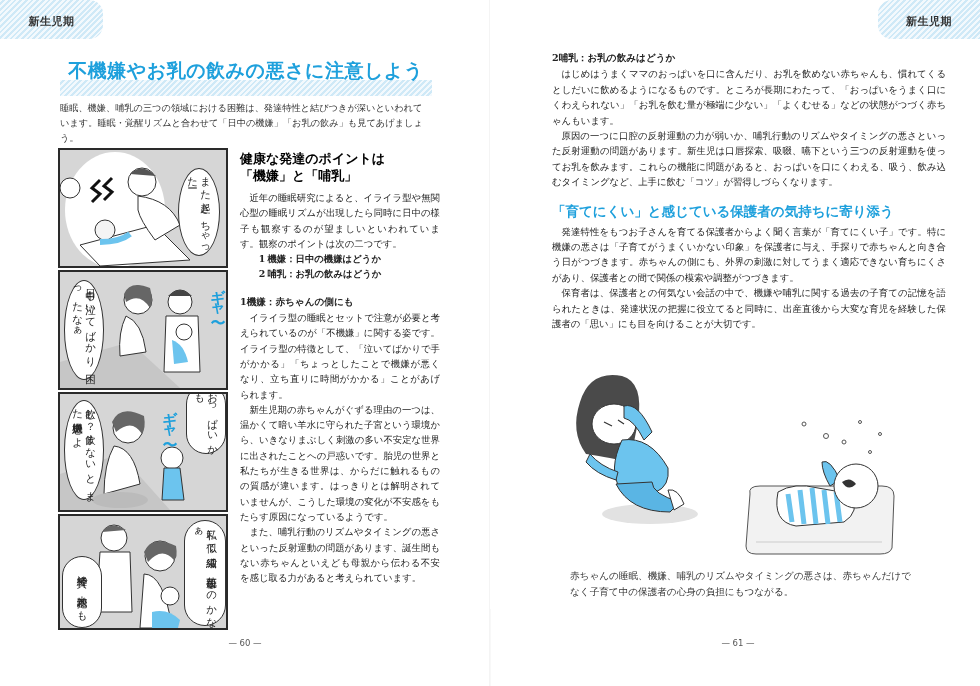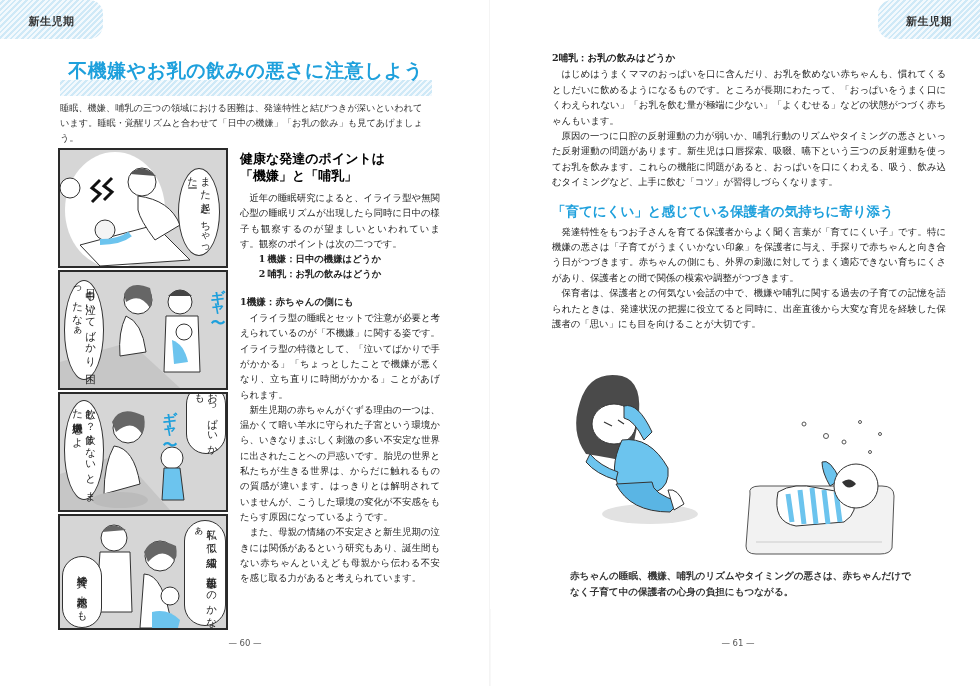--- a/index.html
+++ b/index.html
@@ -56,21 +56,21 @@
   .section-title { font-weight: bold; font-size: 9.6px; margin-top: 12px; margin-bottom: 1px; }
 
   .col-right { position: absolute; left: 552px; top: 50px; width: 394px; }
   .col-right .body { font-size: 9.4px; line-height: 15.4px; }
   .sub-heading-wide { font-family: "DejaVu Sans", sans-serif; font-size: 13.5px; color: #1ea0dc;
                       margin: 12px 0 4px 0; line-height: 18px; }
 
   .illustration { position: absolute; left: 560px; top: 362px; width: 340px; height: 195px; }
 
   .caption { position: absolute; left: 570px; top: 568px; width: 350px;
-             font-family: "DejaVu Sans", sans-serif; font-size: 9.6px; line-height: 16px; color: #333; font-weight: bold; }
+             font-family: "DejaVu Sans", sans-serif; font-size: 9.6px; line-height: 16px; color: #333; }
 
   .page-num { position: absolute; top: 638px; font-family: "DejaVu Sans", sans-serif; font-size: 8.5px;
               color: #555; width: 80px; text-align: center; }
   .page-num-left { left: 205px; }
   .page-num-right { left: 698px; }
 </style>
 </head>
 <body>
 
 <div class="page page-left">
@@ -172,21 +172,21 @@
       <span>健康な発達のポイントは</span><br>
       <span>「機嫌」と「哺乳」</span>
     </h2>
     <div class="body">
       <p>近年の睡眠研究によると、イライラ型や無関心型の睡眠リズムが出現したら同時に日中の様子も観察するのが望ましいといわれています。観察のポイントは次の二つです。</p>
       <p class="point-item"><span class="num">1</span><span>機嫌：日中の機嫌はどうか</span></p>
       <p class="point-item"><span class="num">2</span><span>哺乳：お乳の飲みはどうか</span></p>
       <div class="section-title">1機嫌：赤ちゃんの側にも</div>
       <p>イライラ型の睡眠とセットで注意が必要と考えられているのが「不機嫌」に関する姿です。イライラ型の特徴として、「泣いてばかりで手がかかる」「ちょっとしたことで機嫌が悪くなり、立ち直りに時間がかかる」ことがあげられます。</p>
       <p>新生児期の赤ちゃんがぐずる理由の一つは、温かくて暗い羊水に守られた子宮という環境から、いきなりまぶしく刺激の多い不安定な世界に出されたことへの戸惑いです。胎児の世界と私たちが生きる世界は、からだに触れるものの質感が違います。はっきりとは解明されていませんが、こうした環境の変化が不安感をもたらす原因になっているようです。</p>
-      <p>また、母親の情緒の不安定さと新生児期の泣きには関係があるという研究もあり、誕生間もない赤ちゃんといえども母親から伝わる不安を感じ取る力があると考えられています。</p>
+      <p>また、哺乳行動のリズムやタイミングの悪さといった反射運動の問題があります、誕生間もない赤ちゃんといえども母親から伝わる不安を感じ取る力があると考えられています。</p>
     </div>
   </div>
 
   <div class="page-num page-num-left">— 60 —</div>
 </div>
 
 <div class="gutter"></div>
 
 <div class="page page-right">
   <div class="tab tab-right stripes">

